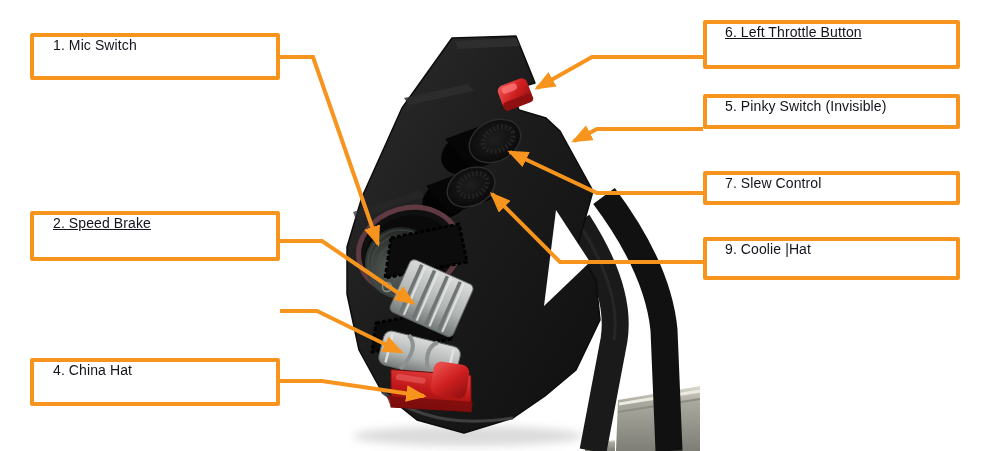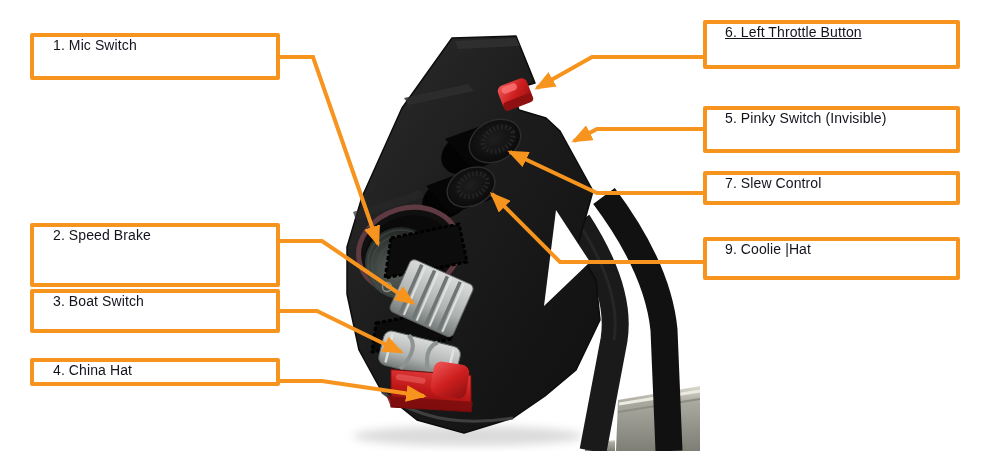--- a/index.html
+++ b/index.html
@@ -11,25 +11,25 @@
   .callout{
     position:absolute;box-sizing:border-box;background:#ffffff;
     border:4px solid #F7941E;border-radius:2px;
     display:flex;align-items:flex-start;
     font-size:14px;color:#13131d;letter-spacing:0.1px;
   }
   .callout span{white-space:nowrap;}
   .c-left{width:250px;padding-left:19px;}
   .c-right{width:257px;padding-left:18px;}
   .b1{left:30px;top:33px;height:47px;}
-  .b2{left:30px;top:223px;height:64px;}
+  .b2{left:30px;top:211px;height:50px;text-decoration:underline;}
   .b3{left:30px;top:289px;height:44px;}
-  .b4{left:30px;top:358px;height:28px;}
+  .b4{left:30px;top:358px;height:48px;}
   .b6{left:703px;top:20px;height:49px;text-decoration:underline;}
-  .b5{left:703px;top:106px;height:47px;}
+  .b5{left:703px;top:94px;height:35px;}
   .b7{left:703px;top:171px;height:34px;}
   .b8{left:703px;top:237px;height:43px;}
 </style>
 </head>
 <body>
 
 <div class="stage">
 
   <svg class="art" width="1000" height="451" viewBox="0 0 1000 451">
     <defs>
@@ -187,23 +187,20 @@
       <polyline points="703,262 560,262 492,194" marker-end="url(#ah)"></polyline>
     </g>
   </svg>
 
   <div class="callout c-left b1">
     <span>1. Mic Switch</span>
   </div>
   <div class="callout c-left b2">
     <span>2. Speed Brake</span>
   </div>
-  <div class="callout c-left b3">
-    <span>3. Boat Switch</span>
-  </div>
   <div class="callout c-left b4">
     <span>4. China Hat</span>
   </div>
   <div class="callout c-right b6">
     <span>6. Left Throttle Button</span>
   </div>
   <div class="callout c-right b5">
     <span>5. Pinky Switch (Invisible)</span>
   </div>
   <div class="callout c-right b7">

